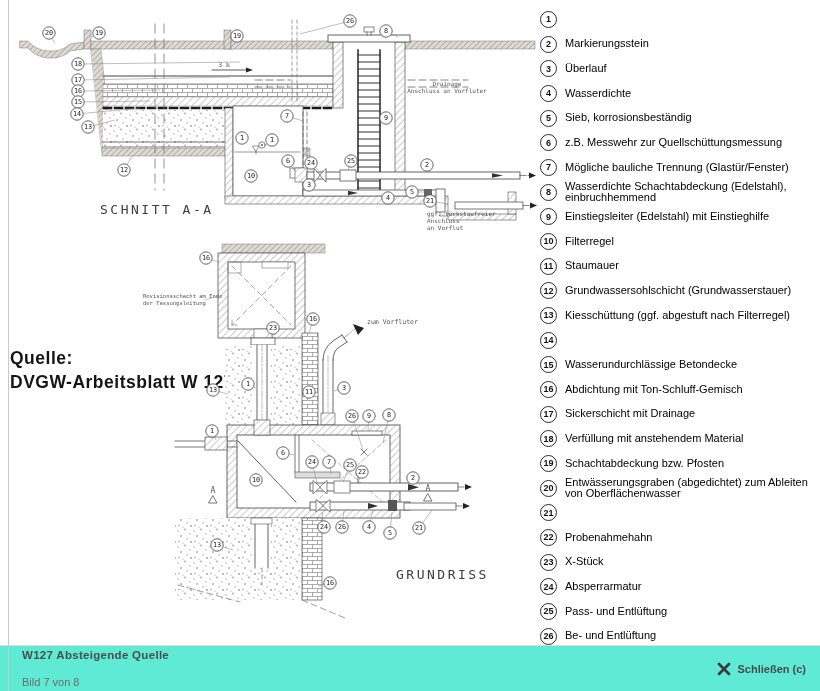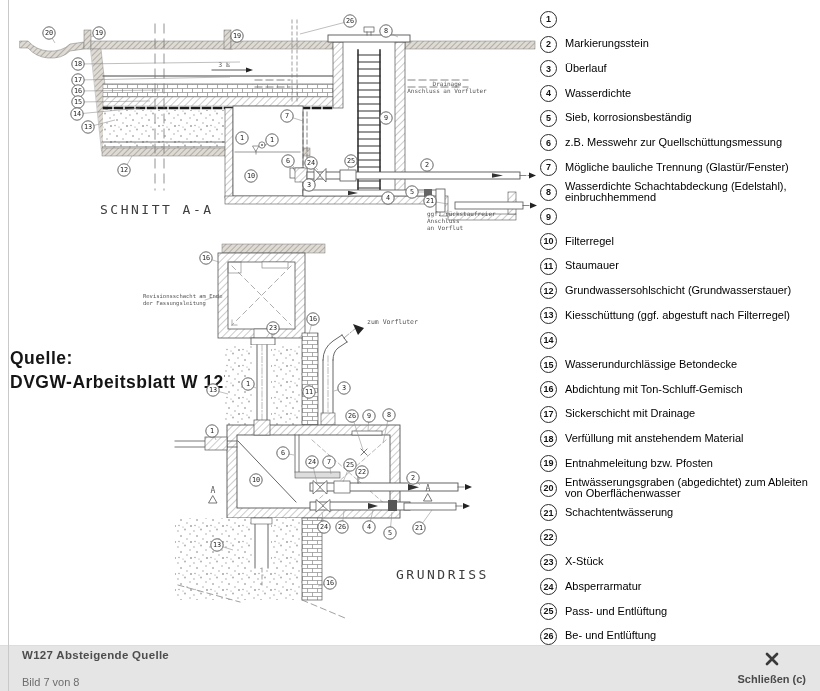--- a/index.html
+++ b/index.html
@@ -19,24 +19,24 @@
   
   .legend { position:absolute; left:540px; top:7px; width:276px; }
   .legend-item { display:flex; align-items:center; height:24.68px; }
   .legend-num { flex:0 0 auto; width:17px; height:17px; border:1px solid #2c2c2c; border-radius:50%;
     font-size:9px; font-weight:700; color:#111; display:flex; align-items:center; justify-content:center;
     margin-right:8px; background:#fff; }
   .legend-label { font-size:11px; line-height:11.3px; color:#000; width:250px; }
 
   
   .footer { position:absolute; left:0; top:645px; width:820px; height:46px; border-top:1px solid #ddd;
-    display:flex; align-items:center; justify-content:space-between; padding:0 14px 0 22px; background:#e5e5e5; }
+    display:flex; align-items:center; justify-content:space-between; padding:0 14px 0 22px; background:#5eead4; }
   .footer-title { font-size:11.5px; font-weight:700; color:#4d4d4d; letter-spacing:.3px; }
   .footer-page { font-size:11px; color:#6d6d6d; margin-top:15px; }
-  .close-btn { display:flex; align-items:center; gap:7px; cursor:pointer;flex-direction:column; }
+  .close-btn { display:flex; align-items:center; gap:7px; cursor:pointer; }
   .close-btn span.lbl { font-size:11px; font-weight:700; color:#4a4a4a; }
 </style>
 </head>
 <body>
 
 <div class="page">
 
   <svg class="drawing" width="540" height="645" viewBox="0 0 540 645">
     <defs>
       <pattern id="hatch" width="5" height="5" patternTransform="rotate(45)" patternUnits="userSpaceOnUse">
@@ -514,20 +514,21 @@
       <div class="legend-item">
         <span class="legend-num">7</span>
         <span class="legend-label">Mögliche bauliche Trennung (Glastür/Fenster)</span>
       </div>
       <div class="legend-item">
         <span class="legend-num">8</span>
         <span class="legend-label">Wasserdichte Schachtabdeckung (Edelstahl), einbruchhemmend</span>
       </div>
       <div class="legend-item">
         <span class="legend-num">9</span>
+        <span class="legend-label">Einstiegsleiter (Edelstahl) mit Einstieghilfe</span>
       </div>
       <div class="legend-item">
         <span class="legend-num">10</span>
         <span class="legend-label">Filterregel</span>
       </div>
       <div class="legend-item">
         <span class="legend-num">11</span>
         <span class="legend-label">Staumauer</span>
       </div>
       <div class="legend-item">
@@ -552,32 +553,32 @@
       <div class="legend-item">
         <span class="legend-num">17</span>
         <span class="legend-label">Sickerschicht mit Drainage</span>
       </div>
       <div class="legend-item">
         <span class="legend-num">18</span>
         <span class="legend-label">Verfüllung mit anstehendem Material</span>
       </div>
       <div class="legend-item">
         <span class="legend-num">19</span>
-        <span class="legend-label">Entnahmeleitung bzw. Pfosten</span>
+        <span class="legend-label">Schachtabdeckung bzw. Pfosten</span>
       </div>
       <div class="legend-item">
         <span class="legend-num">20</span>
         <span class="legend-label">Entwässerungsgraben (abgedichtet) zum Ableiten von Oberflächenwasser</span>
       </div>
       <div class="legend-item">
         <span class="legend-num">21</span>
-        <span class="legend-label">Schachtentwässerung</span>
       </div>
       <div class="legend-item">
         <span class="legend-num">22</span>
+        <span class="legend-label">Probenahmehahn</span>
       </div>
       <div class="legend-item">
         <span class="legend-num">23</span>
         <span class="legend-label">X-Stück</span>
       </div>
       <div class="legend-item">
         <span class="legend-num">24</span>
         <span class="legend-label">Absperrarmatur</span>
       </div>
       <div class="legend-item">

